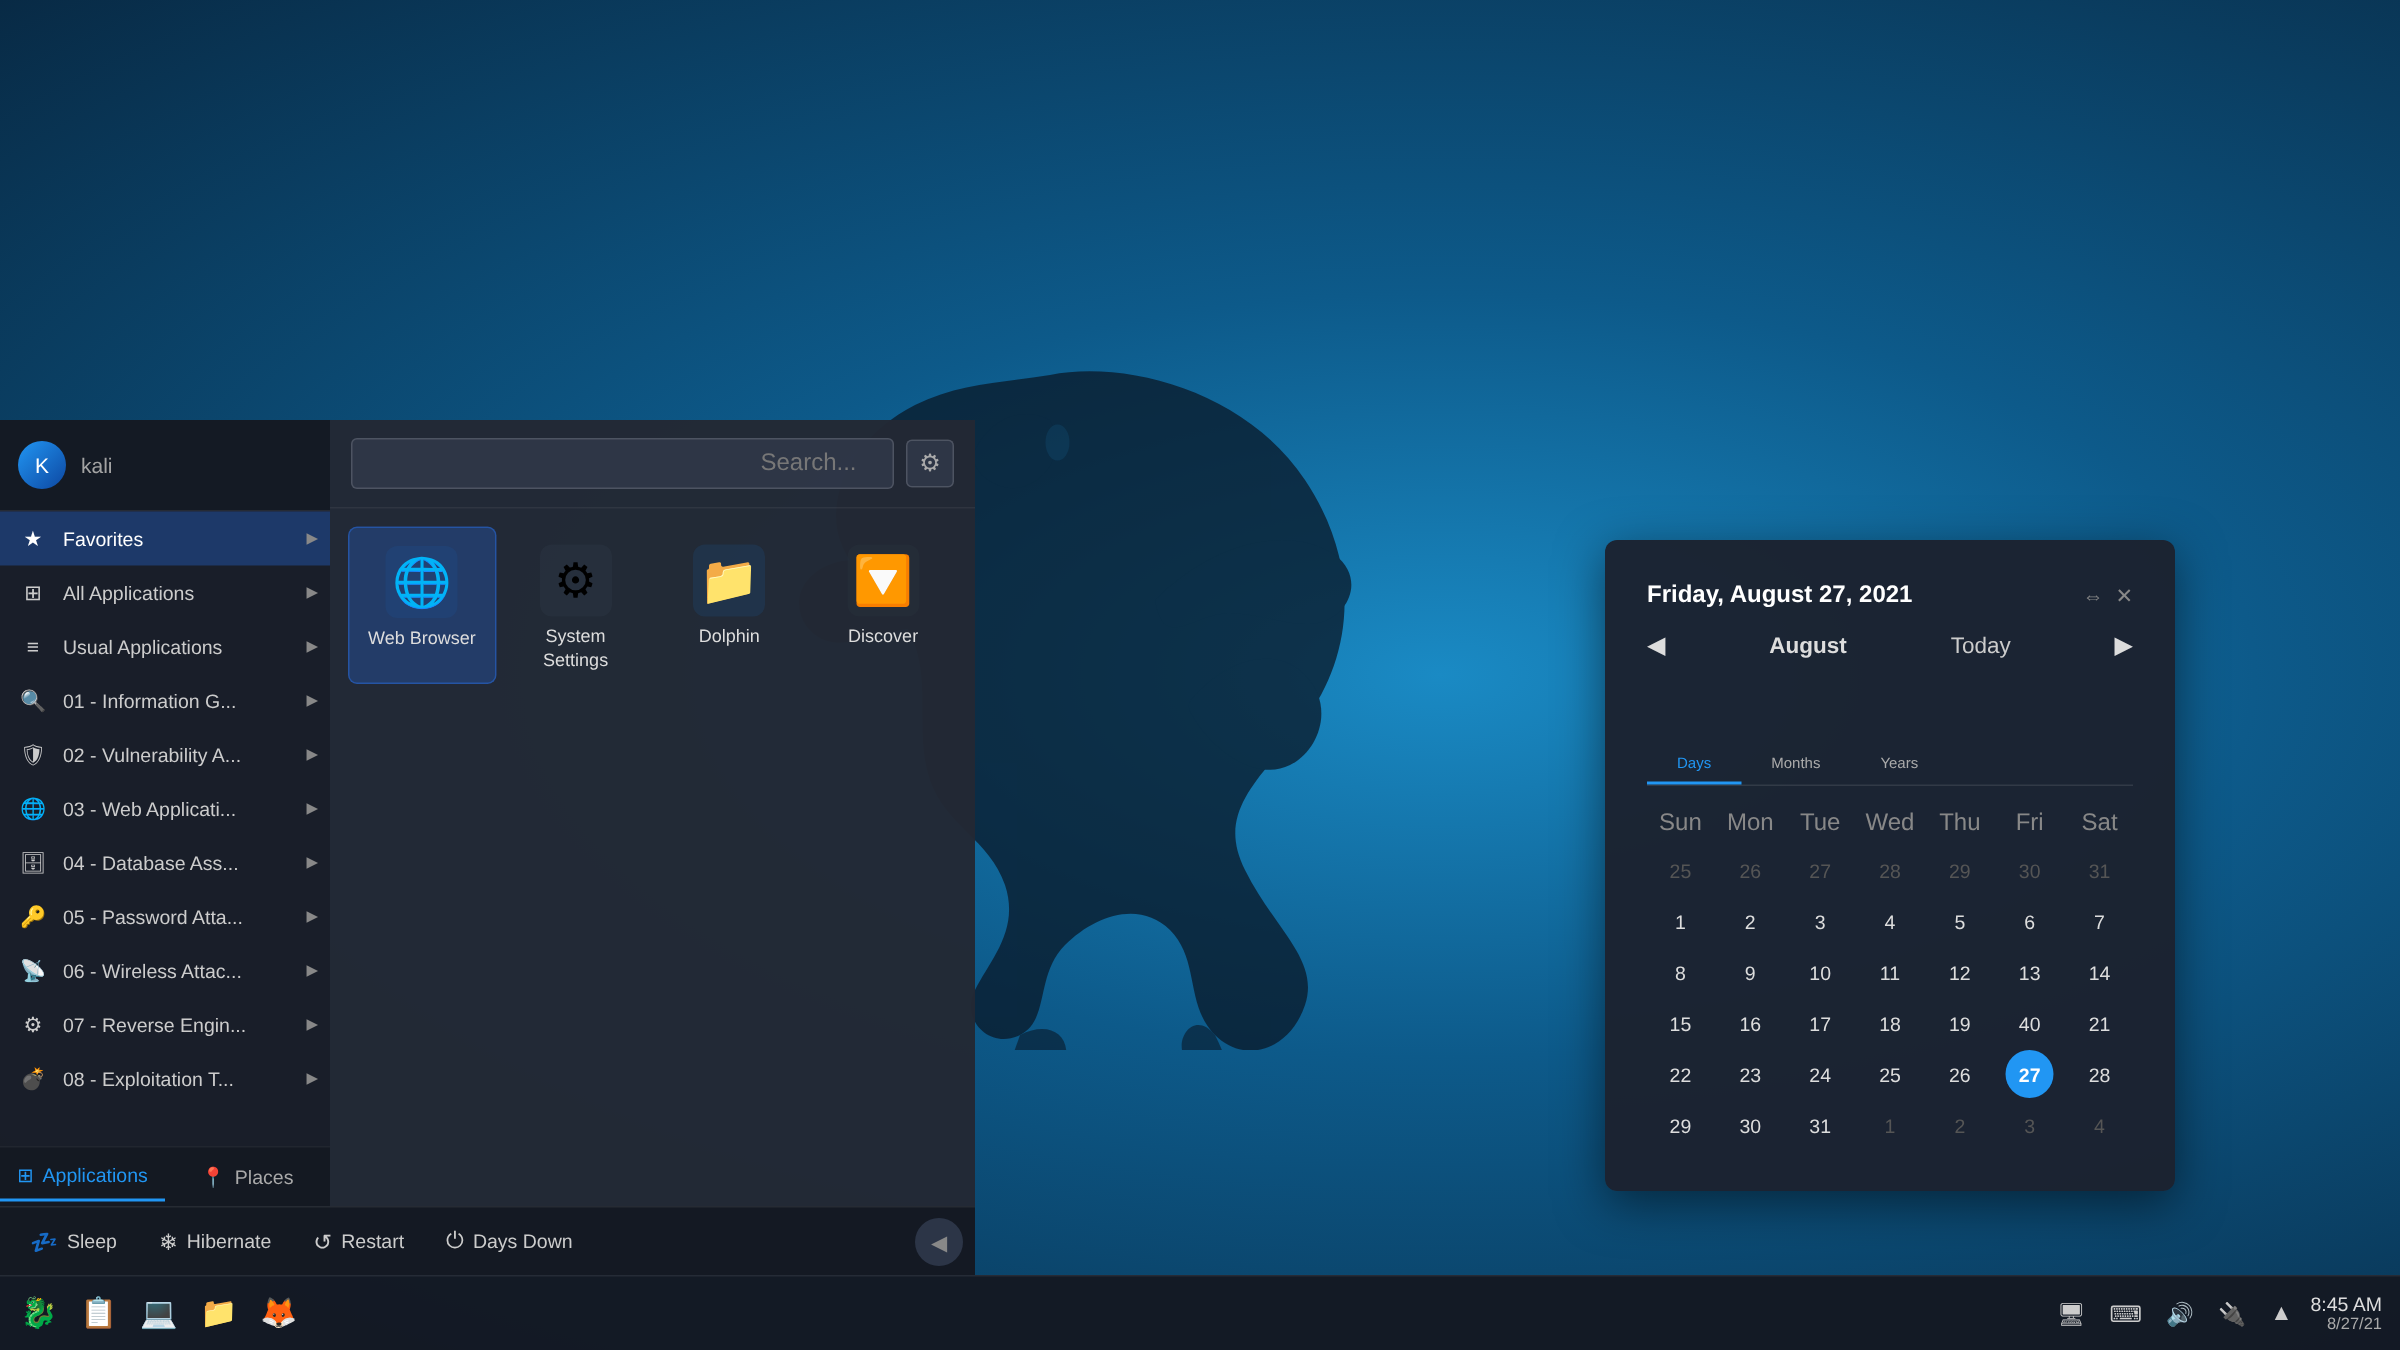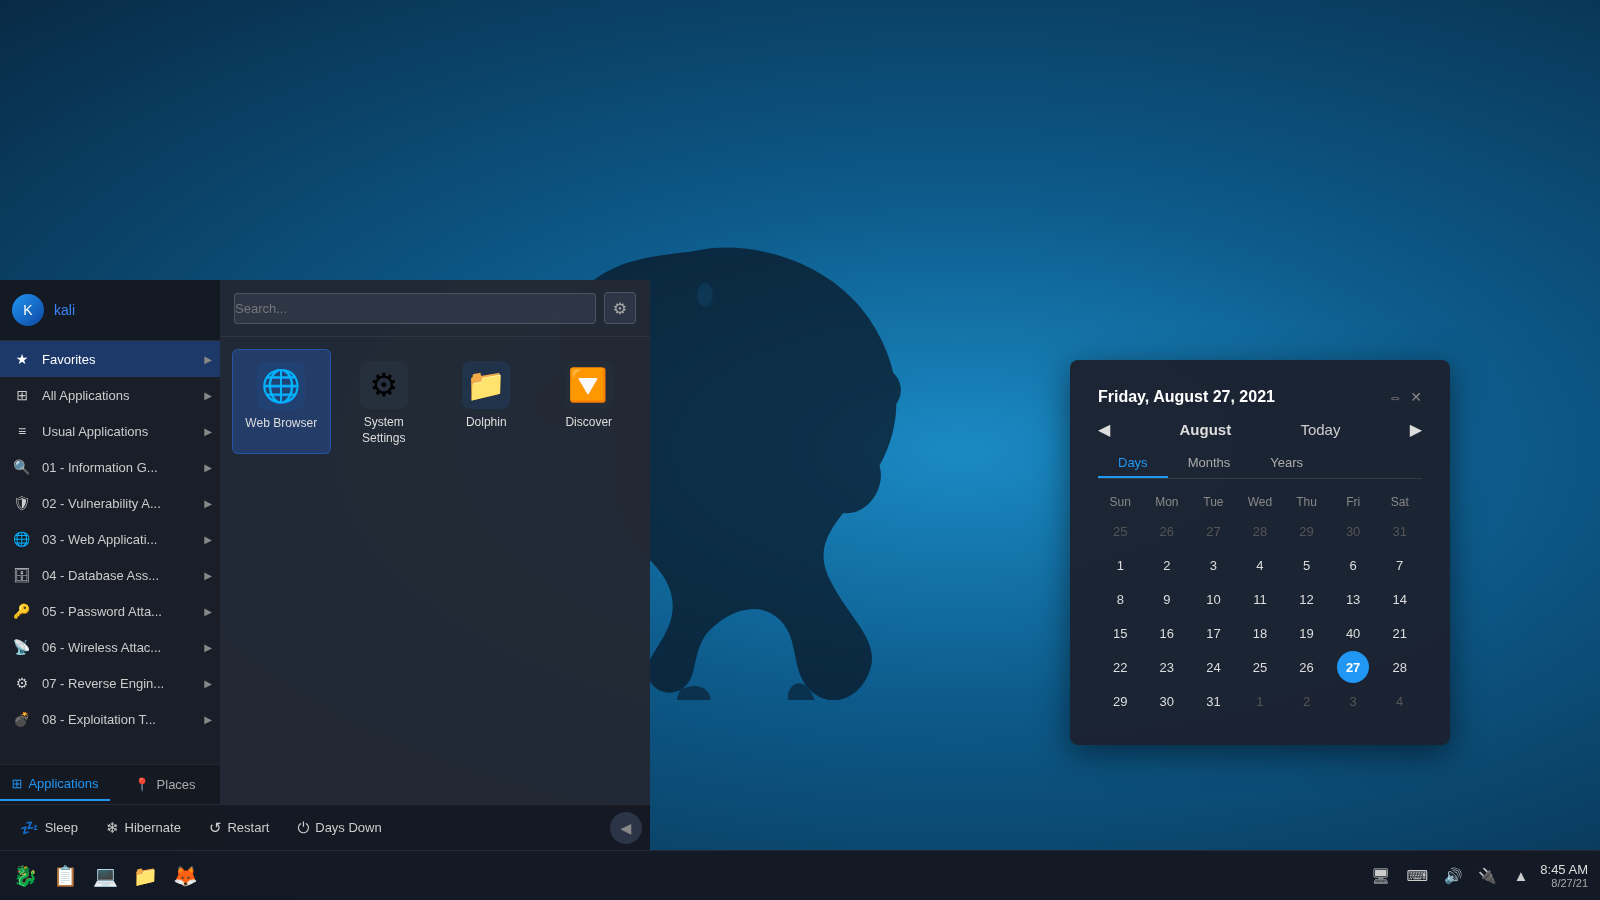--- a/index.html
+++ b/index.html
@@ -58,21 +58,21 @@
       display: flex;
       align-items: center;
       justify-content: center;
       margin-right: 10px;
       font-size: 14px;
       color: white;
       flex-shrink: 0;
     }
 
     .username {
-      color: #3b82f6;
+      color: #a3a3a3;
       font-size: 14px;
       font-weight: 500;
     }
 
     .sidebar-item {
       display: flex;
       align-items: center;
       padding: 8px 12px;
       color: #ccc;
       font-size: 13px;
@@ -122,24 +122,25 @@
       align-items: center;
       gap: 8px;
       border-bottom: 1px solid rgba(255,255,255,0.06);
     }
 
     .search-input {
       flex: 1;
       background: rgba(50, 58, 75, 0.8);
       border: 1px solid rgba(255,255,255,0.15);
       border-radius: 4px;
-      padding: 7px 0;
+      padding: 7px 24px;
       color: #ccc;
-      font-size: 13px;
+      font-size: 16px;
       outline: none;
+      text-align: right;
     }
 
     .search-input::placeholder { color: #777; }
 
     .search-filter-btn {
       width: 32px;
       height: 32px;
       background: rgba(50, 58, 75, 0.8);
       border: 1px solid rgba(255,255,255,0.15);
       border-radius: 4px;
@@ -303,40 +304,41 @@
 
     .cal-view-tabs {
       display: flex;
       gap: 0;
       border-bottom: 1px solid rgba(255,255,255,0.1);
       margin-bottom: 12px;
     }
 
     .cal-tab {
       padding: 6px 20px;
-      font-size: 13px;
+      font-size: 10px;
       color: #aaa;
       cursor: pointer;
       border-bottom: 2px solid transparent;
+      margin-top: 48px;
     }
 
     .cal-tab.active {
       color: #2196F3;
       border-bottom: 2px solid #2196F3;
     }
 
     .cal-grid {
       display: grid;
       grid-template-columns: repeat(7, 1fr);
       gap: 2px;
     }
 
     .cal-day-header {
       text-align: center;
-      font-size: 12px;
+      font-size: 16px;
       color: #888;
       padding: 4px 2px;
       font-weight: 500;
     }
 
     .cal-day {
       text-align: right;
       padding: 6px 2px;
       font-size: 13px;
       border-radius: 50%;

